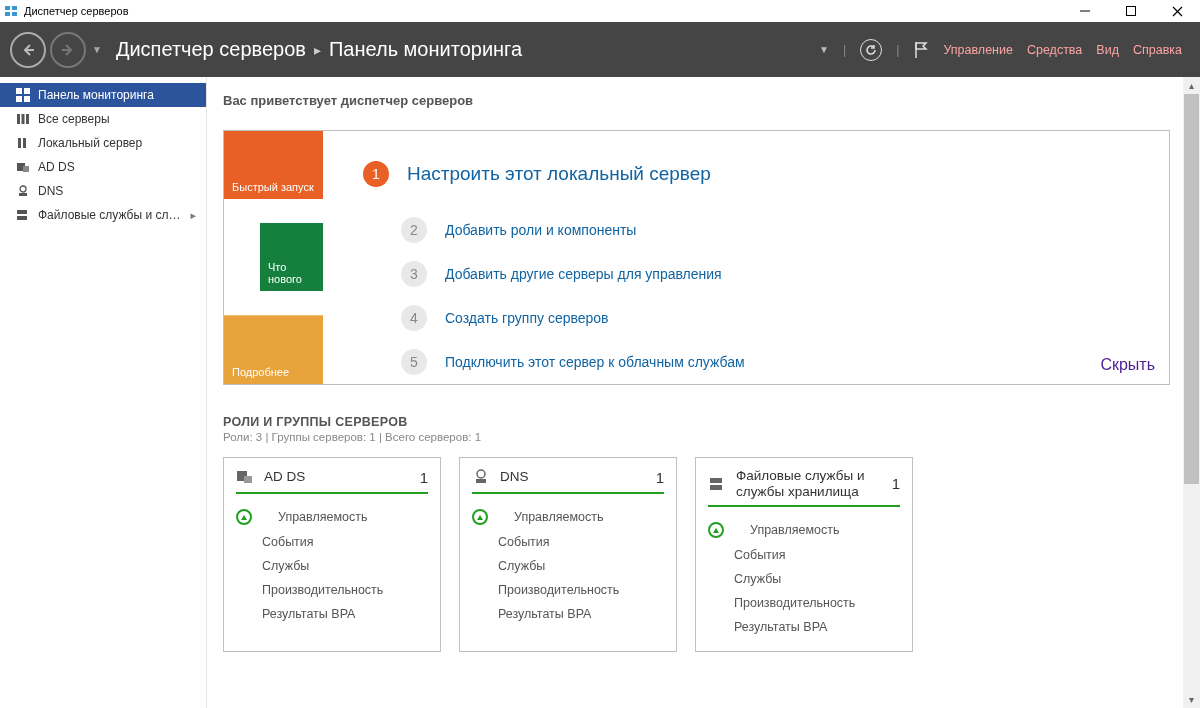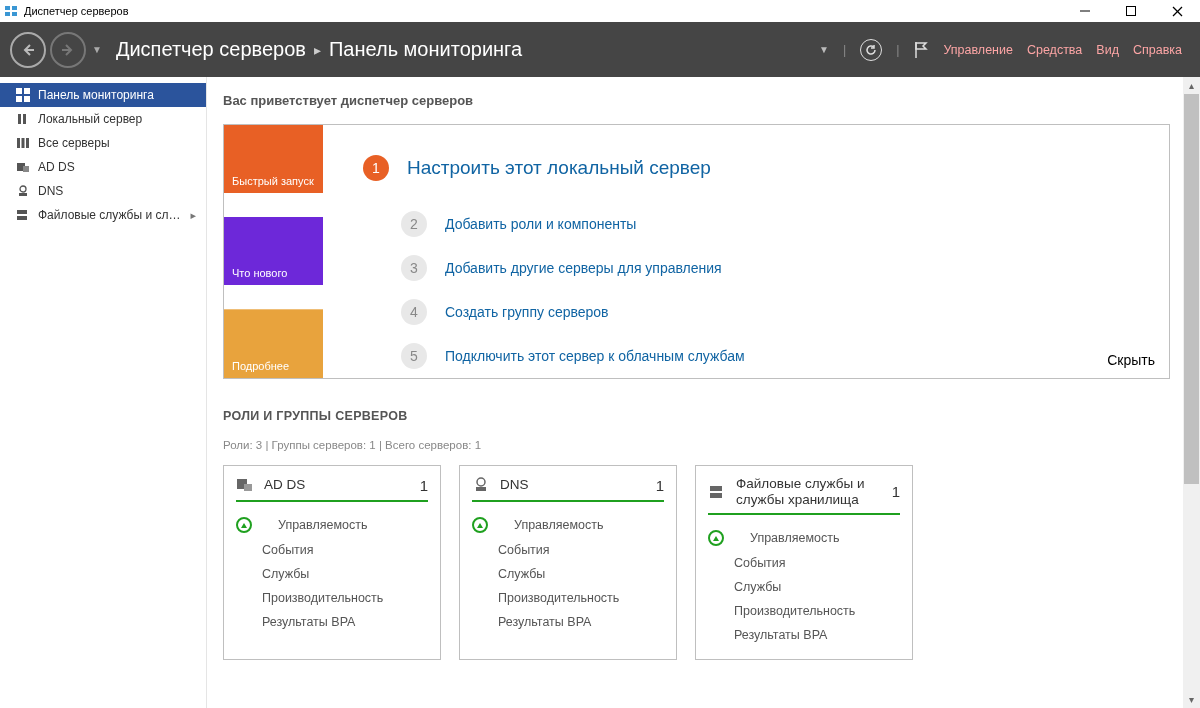--- a/index.html
+++ b/index.html
@@ -37,39 +37,39 @@
 
 
 .content { flex: 1; position: relative; overflow: hidden; }
 .scroll-track { position: absolute; top: 0; right: 0; width: 17px; height: 100%; background: #f0f0f0; }
 .scroll-thumb { position: absolute; left: 1px; width: 15px; background: #c0c0c0; top: 17px; height: 390px; }
 .scroll-arrow { position: absolute; left: 0; width: 17px; height: 17px; display: flex; align-items: center; justify-content: center; color: #666; font-size: 10px; }
 .scroll-arrow.up { top: 0; }
 .scroll-arrow.down { bottom: 0; }
 
 .content-inner { padding: 16px 30px 0 16px; }
-.welcome-title { font-size: 13px; font-weight: 600; color: #555; margin-bottom: 16px; }
+.welcome-title { font-size: 13px; font-weight: 600; color: #555; margin-bottom: 22px; }
 
 .welcome-panel { border: 1px solid #bfbfbf; display: flex; margin-bottom: 30px; height: 255px; position: relative; }
 .wp-left { width: 99px; display: flex; flex-direction: column; gap: 24px; }
 .wp-tab { flex: 1; color: #fff; font-size: 11px; display: flex; align-items: flex-end; padding: 6px 8px; font-weight: 400; }
 .wp-tab.t1 { background: #e86025; }
-.wp-tab.t2 { background: #6d28d9; }
+.wp-tab.t2 { background: #15803d; margin-left: 36px; }
 .wp-tab.t3 { background: #e8a33d; border-top: 1px solid rgba(255,255,255,0.3); }
 .wp-right { flex: 1; padding: 24px 0 0 0; position: relative; }
 .wp-item { display: flex; align-items: center; gap: 18px; padding: 6px 0 6px 40px; }
 .wp-item.first .num { background: #e86025; color: #fff; }
 .wp-item.first .txt { font-size: 19px; color: #1064a3; font-weight: 400; }
 .wp-item .num { width: 26px; height: 26px; border-radius: 50%; background: #e8e8e8; color: #888; display: flex; align-items: center; justify-content: center; font-size: 14px; flex-shrink: 0; }
 .wp-item .txt { font-size: 14px; color: #1064a3; font-weight: 400; }
 .wp-item.first { margin-bottom: 18px; }
 .wp-item.rest { padding-left: 78px; margin-bottom: 6px;}
-.hide-btn { position: absolute; right: 14px; bottom: 10px; font-size: 14px; color: #000000; }
-
-.section-head { font-size: 12.5px; font-weight: 600; color: #555; letter-spacing: 0.3px; margin-bottom: 16px; }
+.hide-btn { position: absolute; right: 14px; bottom: 10px; font-size: 16px; color: #4c1d95; }
+
+.section-head { font-size: 12.5px; font-weight: 600; color: #555; letter-spacing: 0.3px; margin-bottom: 2px; }
 .section-sub { font-size: 11.5px; color: #888; margin-bottom: 14px; }
 
 .role-grid { display: flex; gap: 18px; }
 .role-card { width: 218px; border: 1px solid #bfbfbf; padding: 0; }
 .role-head { display: flex; align-items: center; padding: 10px 12px 6px 12px; gap: 10px; }
 .role-head .ric { width: 18px; height: 18px; display: inline-flex; align-items: center; justify-content: center; color: #555; }
 .role-head .rtitle { font-size: 13.5px; color: #333; flex: 1; line-height: 1.15;}
 .role-head .rcount { font-size: 15px; color: #333; }
 .role-divider { height: 2px; background: #1fa01f; margin: 0 12px; }
 .role-items { padding: 10px 12px 12px 12px; }
@@ -167,35 +167,35 @@
             <rect x="8" y="0" width="6" height="6" fill="#fff"></rect>
             <rect x="0" y="8" width="6" height="6" fill="#fff"></rect>
             <rect x="8" y="8" width="6" height="6" fill="#fff"></rect>
           </svg>
         </span>
       <span>Панель мониторинга</span>
     </div>
     <div class="side-item">
       <span class="sic">
           <svg width="14" height="14">
-            <rect x="2" y="2" width="3" height="10" fill="#555"></rect>
-            <rect x="7" y="2" width="3" height="10" fill="#555"></rect>
-          </svg>
-        </span>
-      <span>Локальный сервер</span>
-    </div>
-    <div class="side-item">
-      <span class="sic">
-          <svg width="14" height="14">
             <rect x="1" y="2" width="3" height="10" fill="#555"></rect>
             <rect x="5.5" y="2" width="3" height="10" fill="#555"></rect>
             <rect x="10" y="2" width="3" height="10" fill="#555"></rect>
           </svg>
         </span>
       <span>Все серверы</span>
+    </div>
+    <div class="side-item">
+      <span class="sic">
+          <svg width="14" height="14">
+            <rect x="2" y="2" width="3" height="10" fill="#555"></rect>
+            <rect x="7" y="2" width="3" height="10" fill="#555"></rect>
+          </svg>
+        </span>
+      <span>Локальный сервер</span>
     </div>
     <div class="side-item">
       <span class="sic">
           <svg width="14" height="14">
             <rect x="1" y="3" width="8" height="8" fill="#555"></rect>
             <rect x="7" y="6" width="6" height="6" fill="#888"></rect>
           </svg>
         </span>
       <span>AD DS</span>
     </div>

